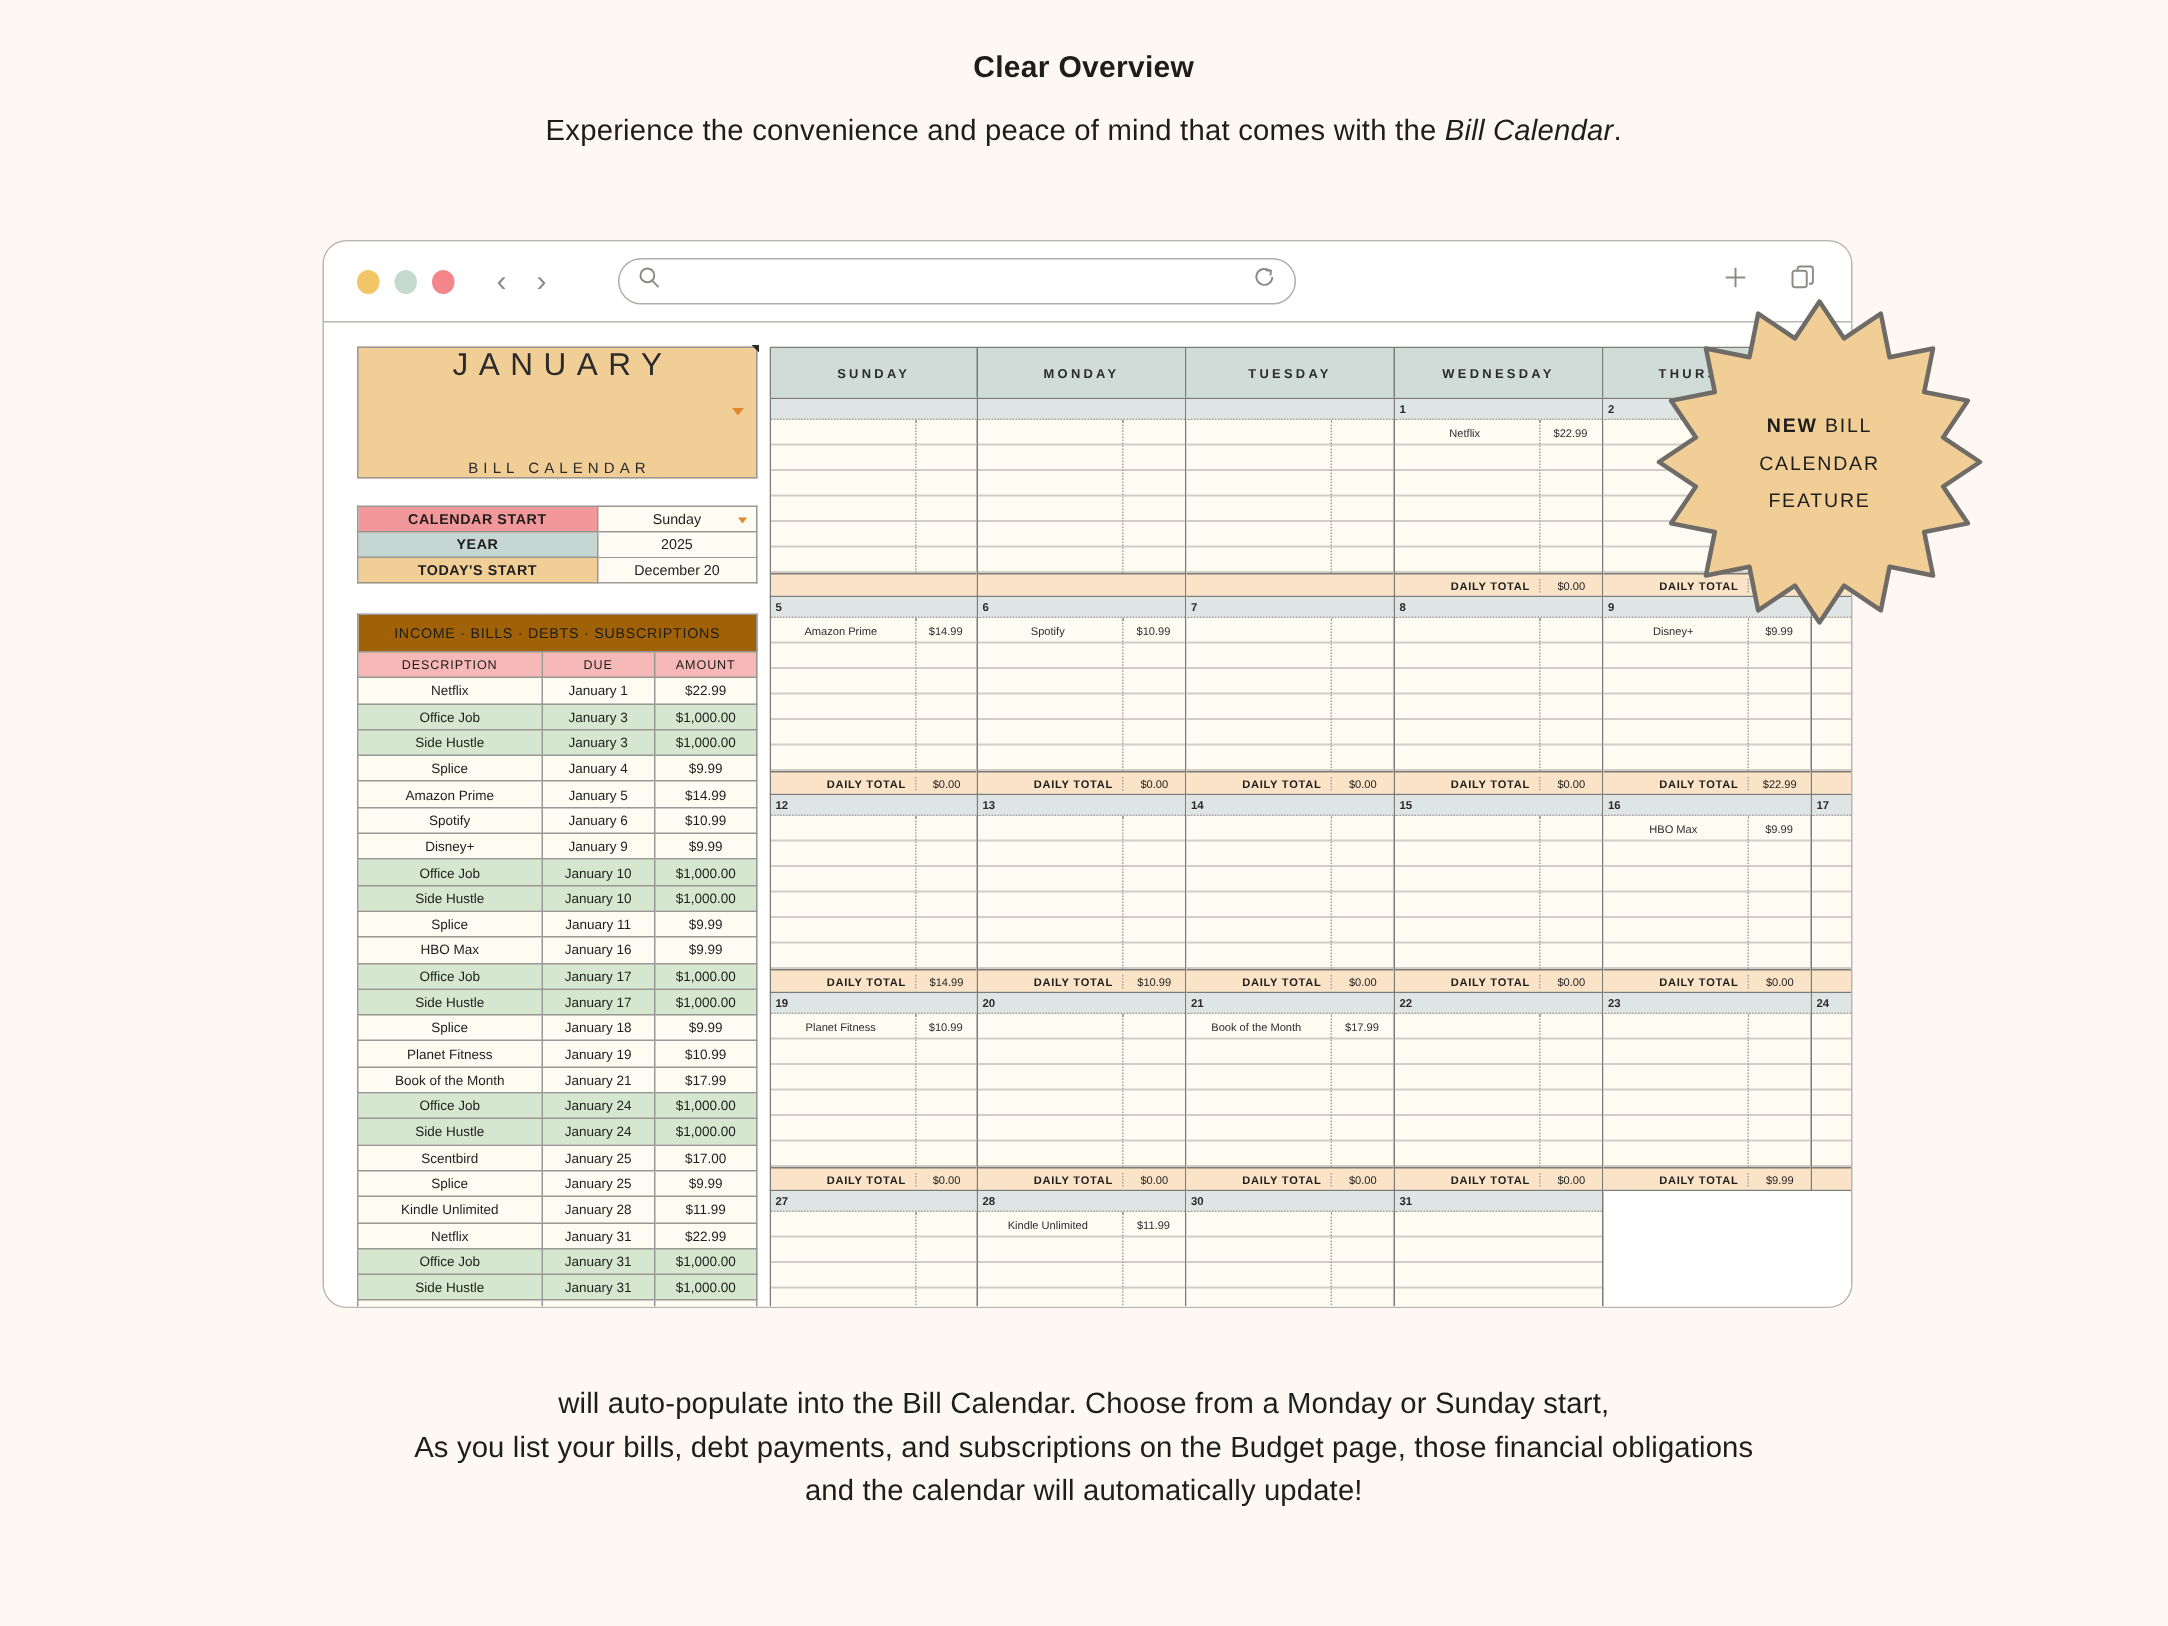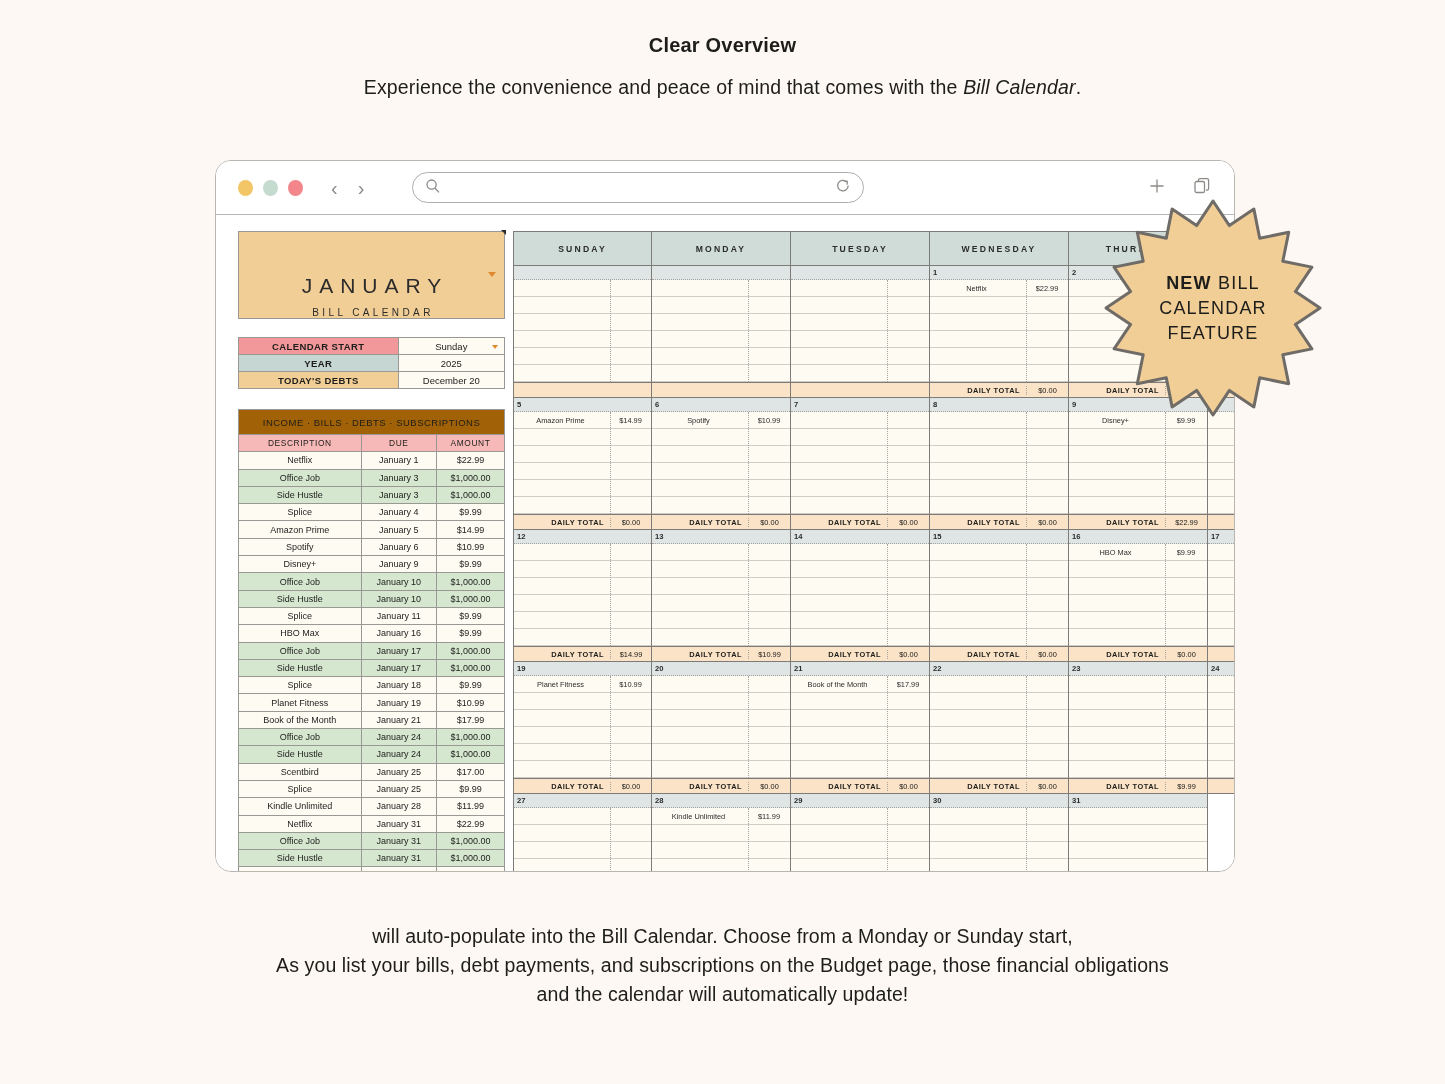--- a/index.html
+++ b/index.html
@@ -106,21 +106,21 @@
     left: 22px; top: 16px;
     width: 267px;
   }
   .month-card {
     background: #F2CE97;
     border: 1px solid #9a9894;
     height: 88px;
     display: flex;
     flex-direction: column;
     align-items: center;
-    justify-content: flex-end;
+    justify-content: space-between;
     position: relative;
   }
   .month-title {
     font-size: 21px;
     letter-spacing: 7px;
     color: #2b2b2b;
     padding-left: 7px;
   }
   .month-sub {
     font-size: 10px;
@@ -288,21 +288,21 @@
     z-index: 9;
   }
   .badge svg { display: block; }
   .badge-text {
     position: absolute;
     inset: 0;
     display: flex;
     flex-direction: column;
     align-items: center;
     justify-content: center;
-    font-size: 18px;
+    font-size: 13px;
     letter-spacing: 1.2px;
     line-height: 25px;
     color: #1d1d1b;
     text-align: center;
     padding: 0 30px;
   }
   .badge-text b { font-weight: bold; }
 
   
   .bottom-copy {
@@ -391,21 +391,21 @@
             <span>Sunday</span>
             <span class="val-caret"></span>
           </td>
         </tr>
         <tr>
           <td class="lbl">YEAR</td>
           <td class="val">2025</td>
         </tr>
         <tr>
           <td class="lbl">
-            <span>TODAY'S DEBTS</span>
+            <span>TODAY'S START</span>
             <span class="note-mark"></span>
           </td>
           <td class="val">December 20</td>
         </tr>
       </tbody>
         </table>
 
       <div class="bills-wrap">
         <table class="bills-table">
           <thead>
@@ -861,27 +861,20 @@
             </div>
             <div class="day">
               <div class="daynum">28</div>
               <div class="entries">
                 <div class="elines"></div>
                 <div class="evsplit"></div>
                 <div class="entry" style="top: 0px;">
                   <span class="nm">Kindle Unlimited</span>
                   <span class="amt">$11.99</span>
                 </div>
-              </div>
-            </div>
-            <div class="day">
-              <div class="daynum">29</div>
-              <div class="entries">
-                <div class="elines"></div>
-                <div class="evsplit"></div>
               </div>
             </div>
             <div class="day">
               <div class="daynum">30</div>
               <div class="entries">
                 <div class="elines"></div>
                 <div class="evsplit"></div>
               </div>
             </div>
             <div class="day">

